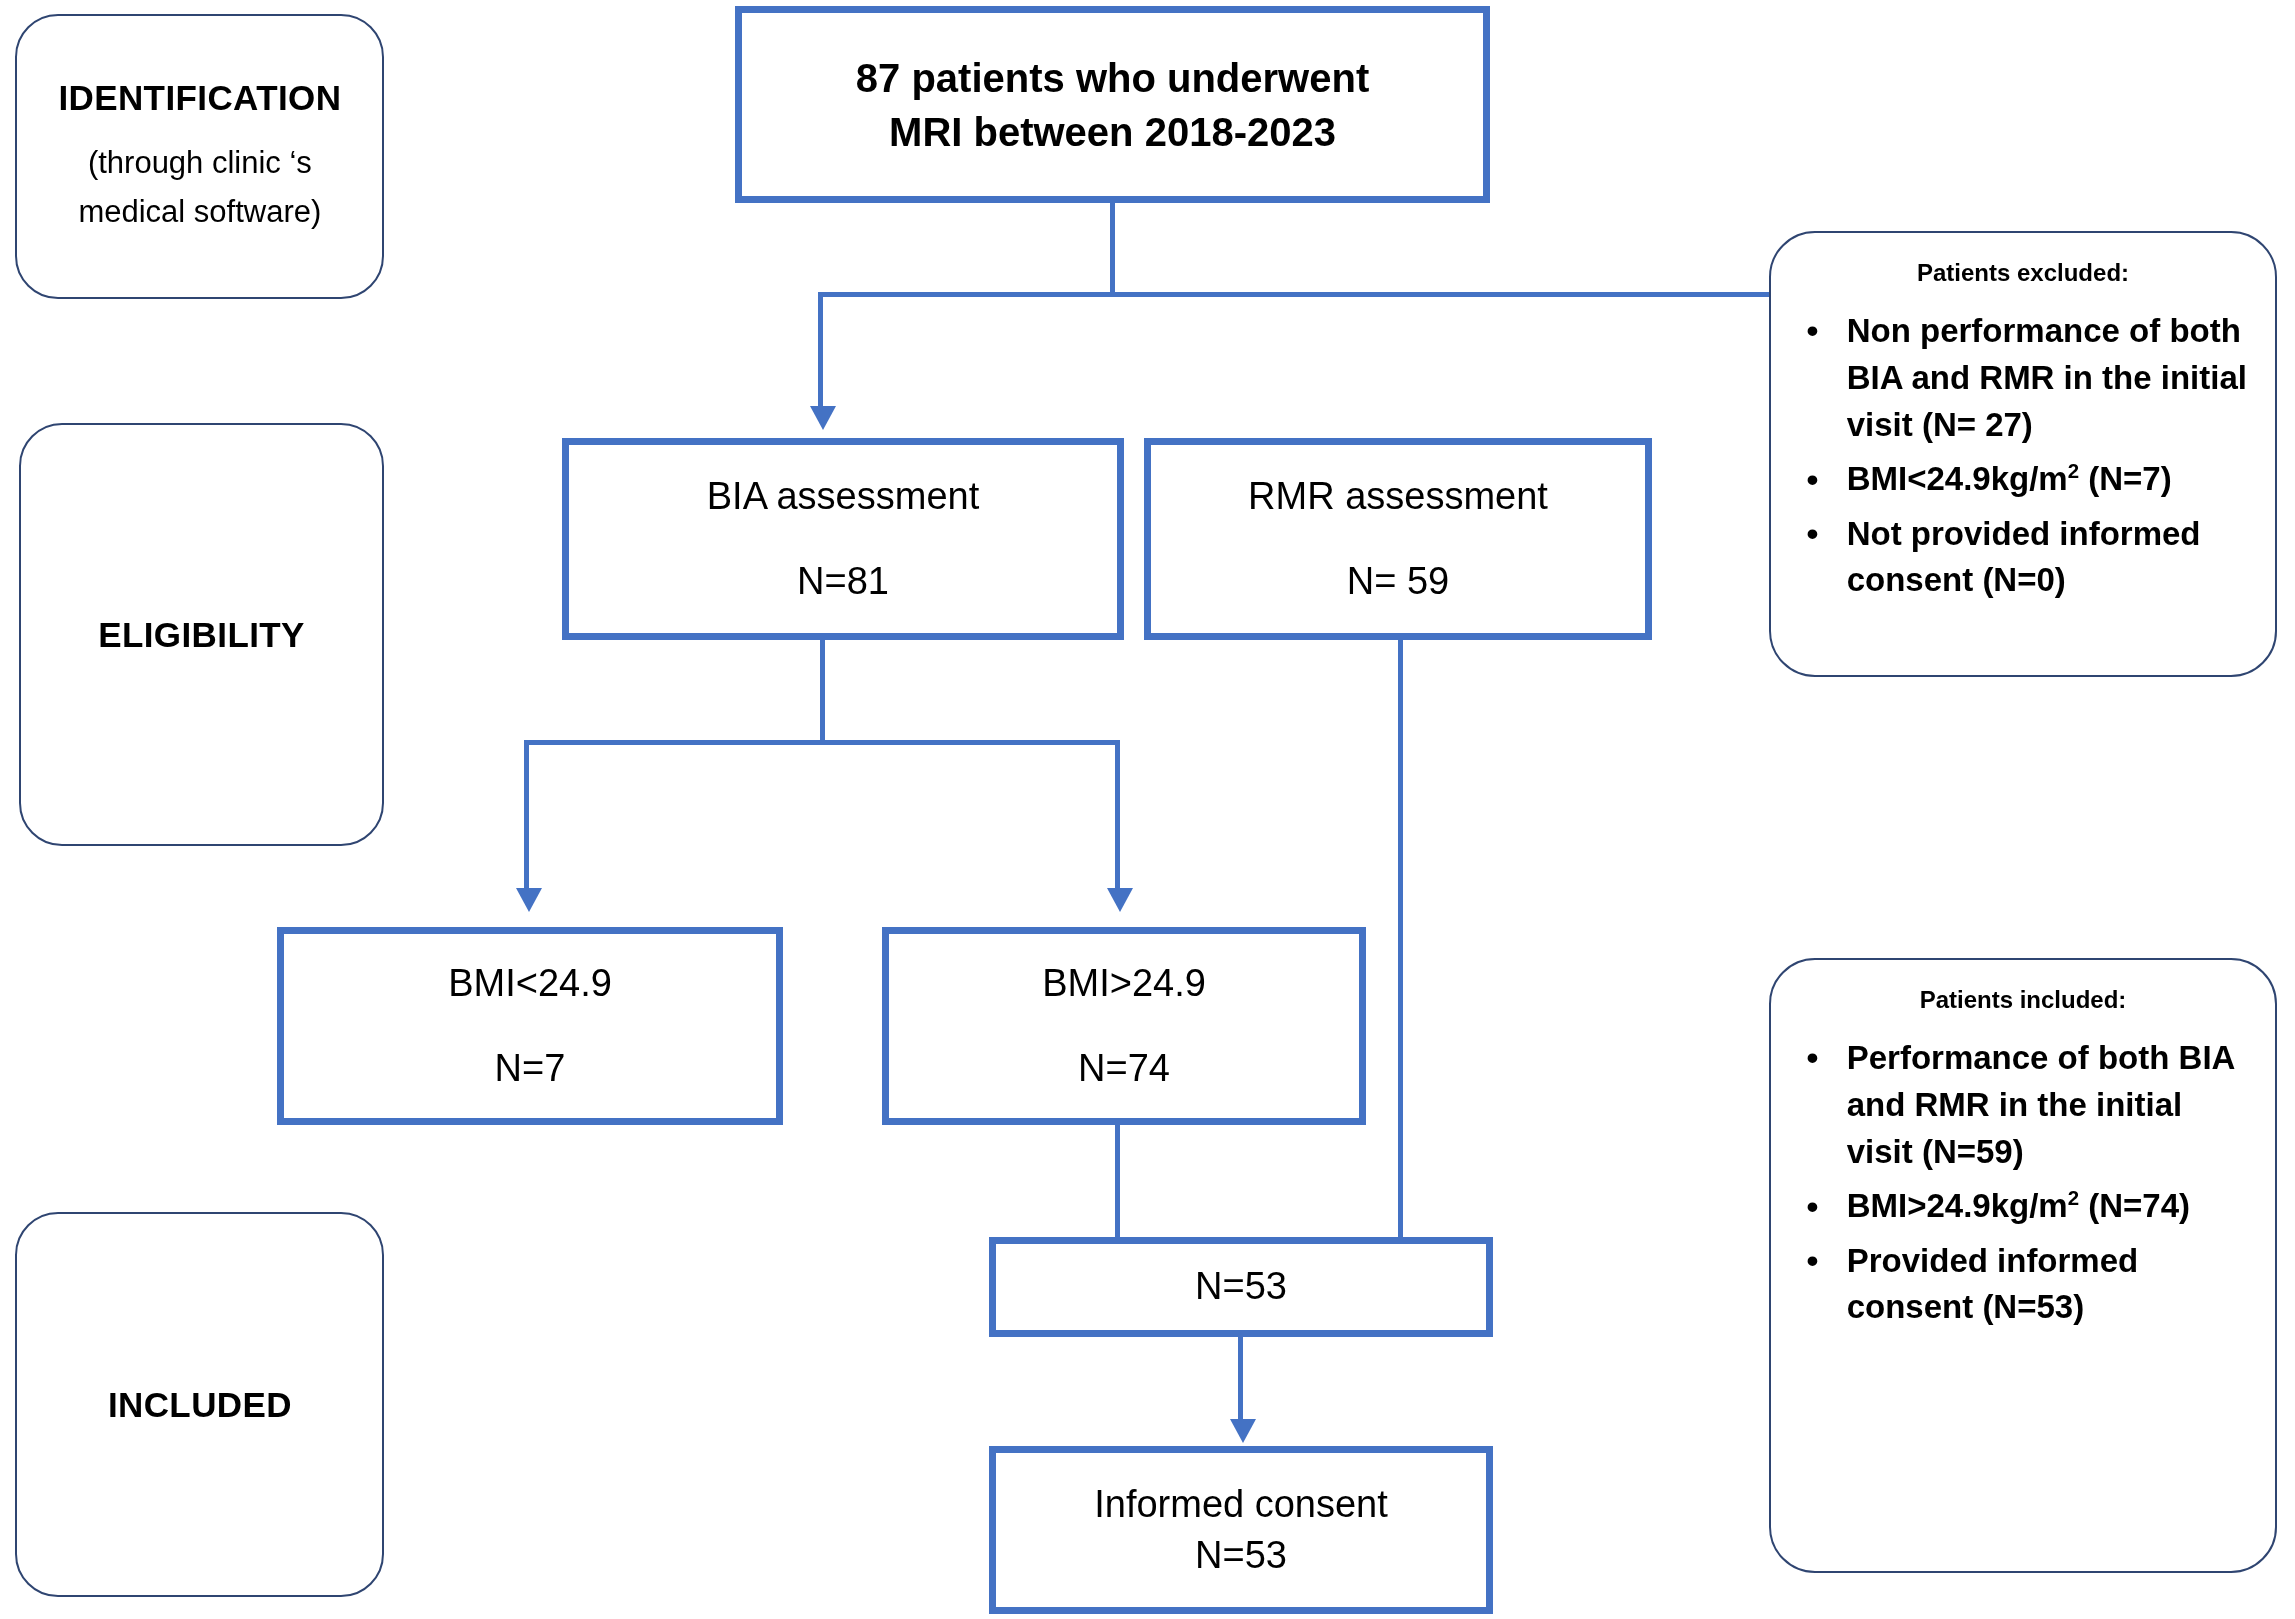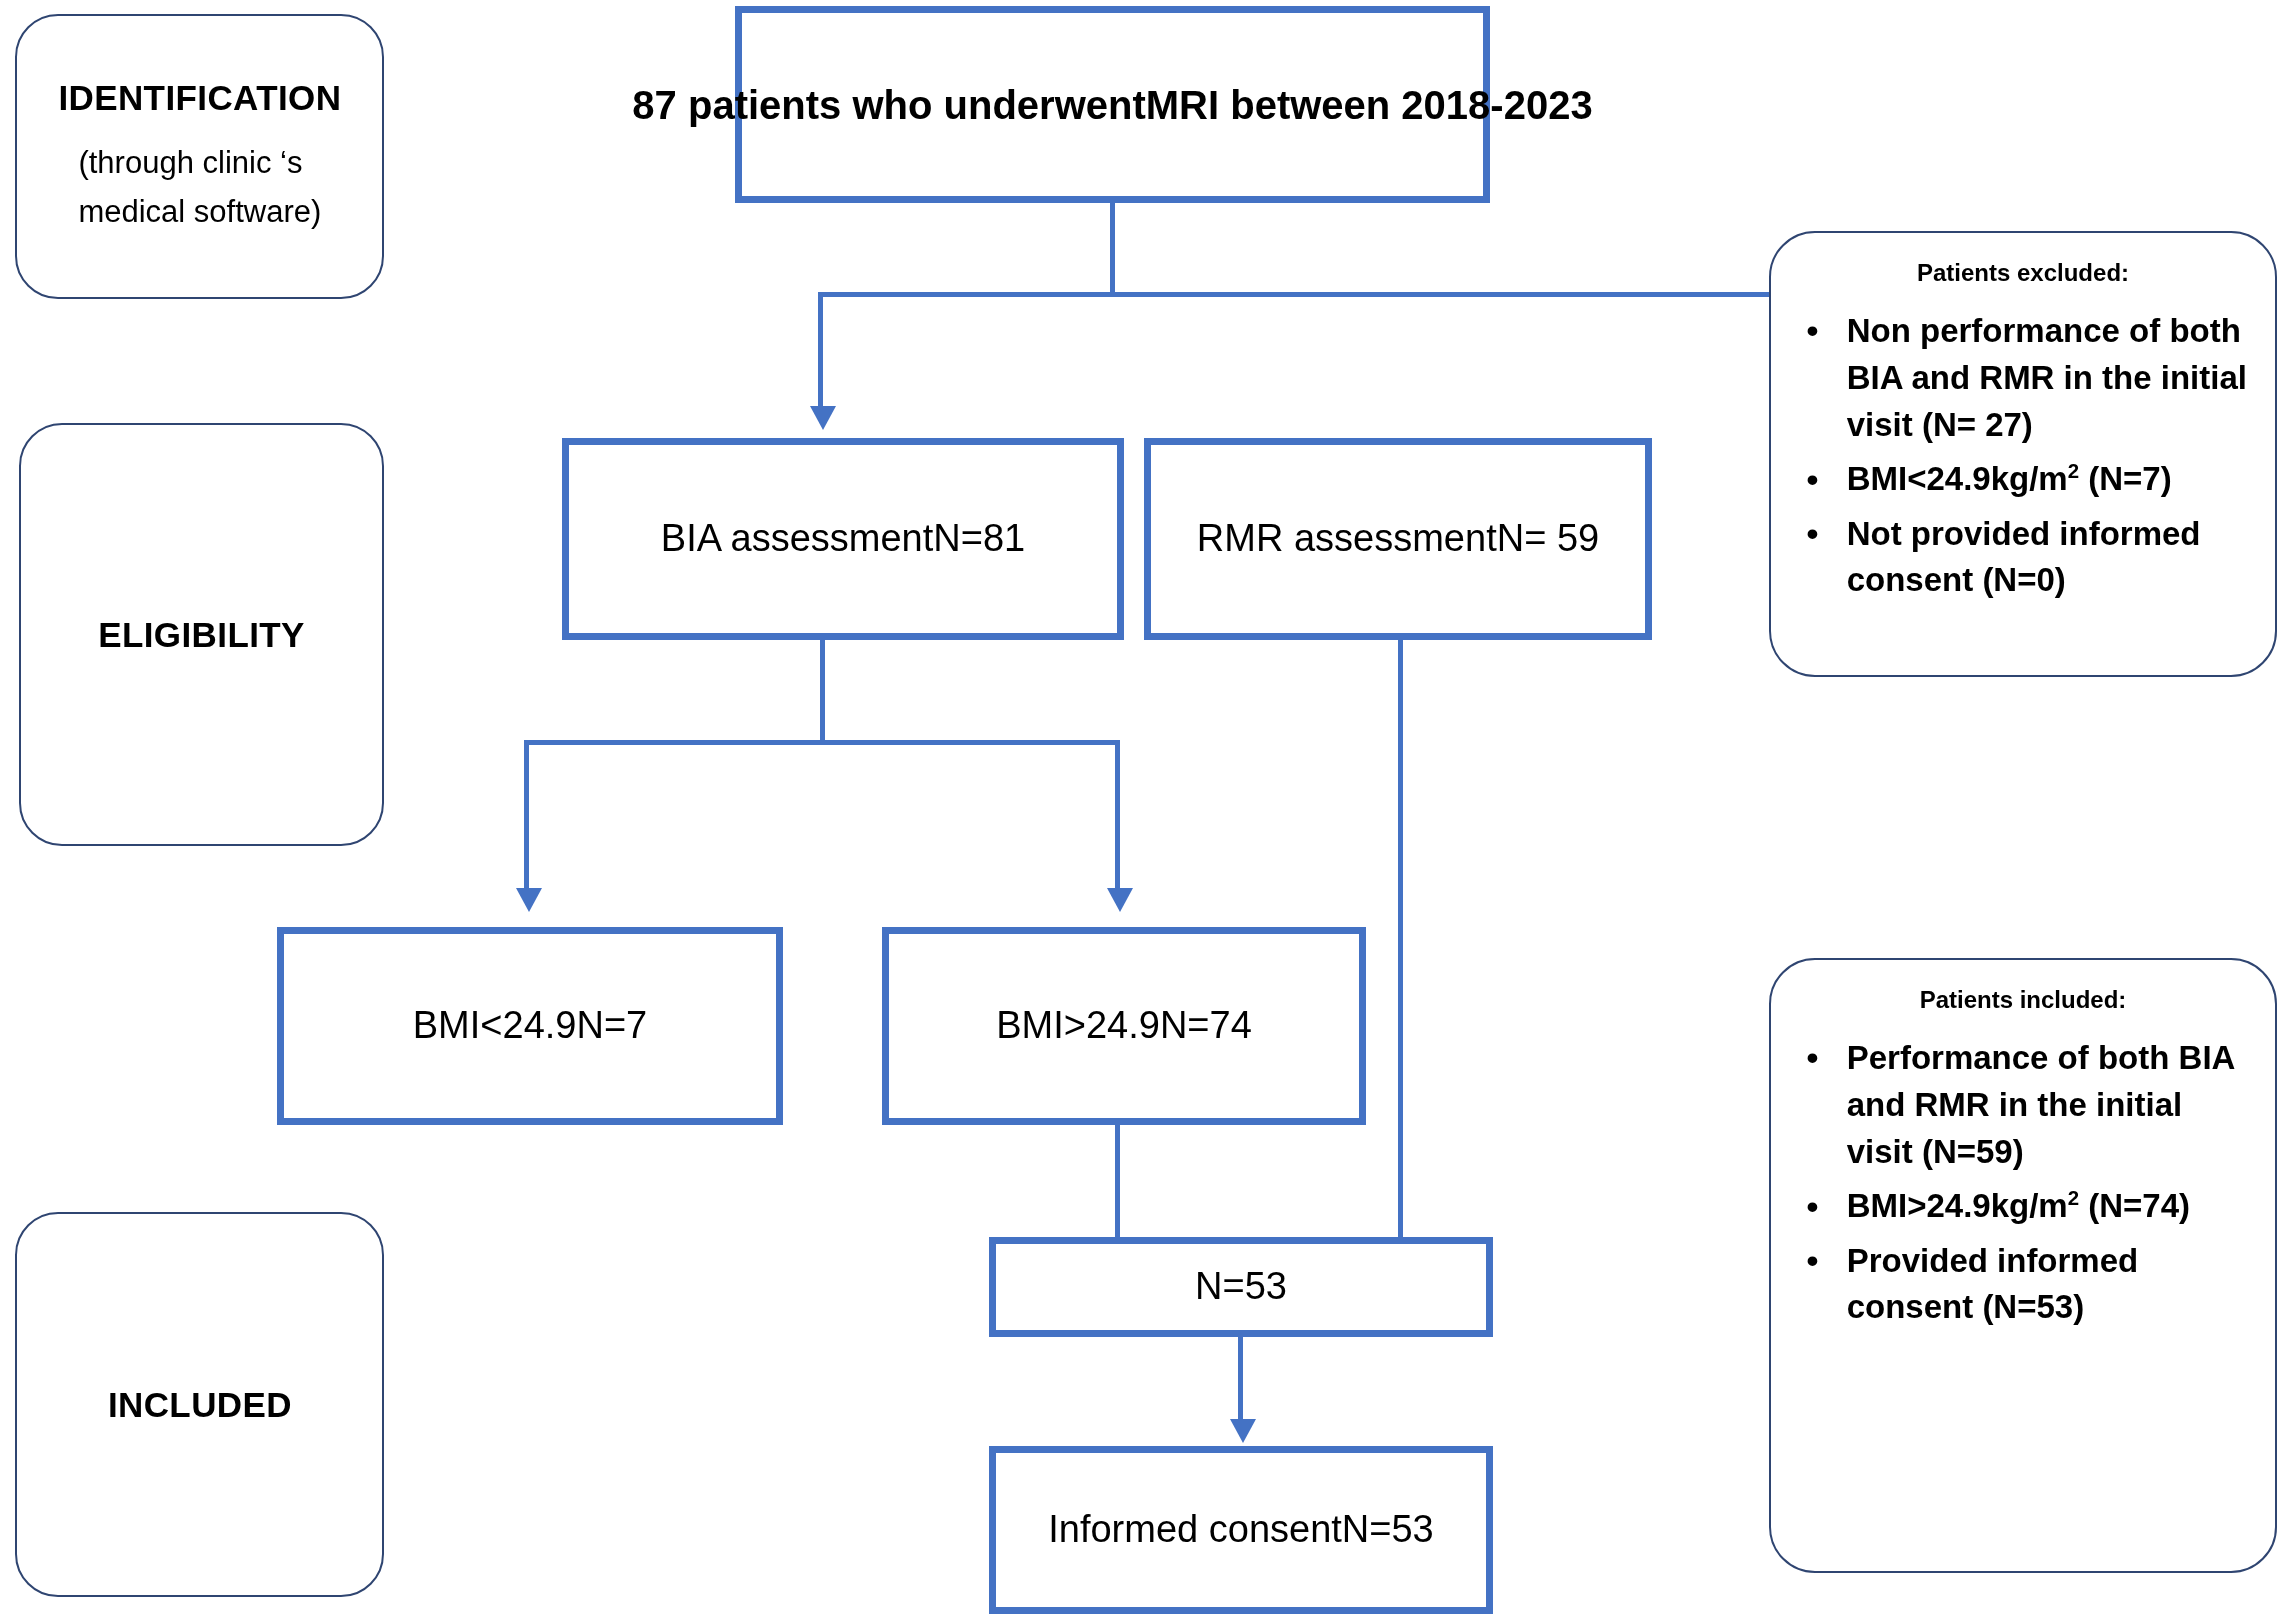--- a/index.html
+++ b/index.html
@@ -35,33 +35,33 @@
     font-weight: bold;
     font-size: 35px;
     letter-spacing: 0.4px;
     line-height: 1.2;
     text-align: center;
     white-space: nowrap;
   }
   .stage-sub {
     font-size: 31px;
     line-height: 1.55;
-    text-align: left;
+    text-align: center;
     margin-top: 20px;
   }
   .stage-sub span { display: block; }
 
   
   .flow-box {
     position: absolute;
     box-sizing: border-box;
     border: 7px solid #4472c4;
     background: #ffffff;
     display: flex;
-    flex-direction: row;
+    flex-direction: column;
     align-items: center;
     justify-content: center;
     text-align: center;
   }
   .flow-line {
     font-size: 38px;
     line-height: 1.35;
     white-space: nowrap;
   }
   .flow-box.bold .flow-line {

